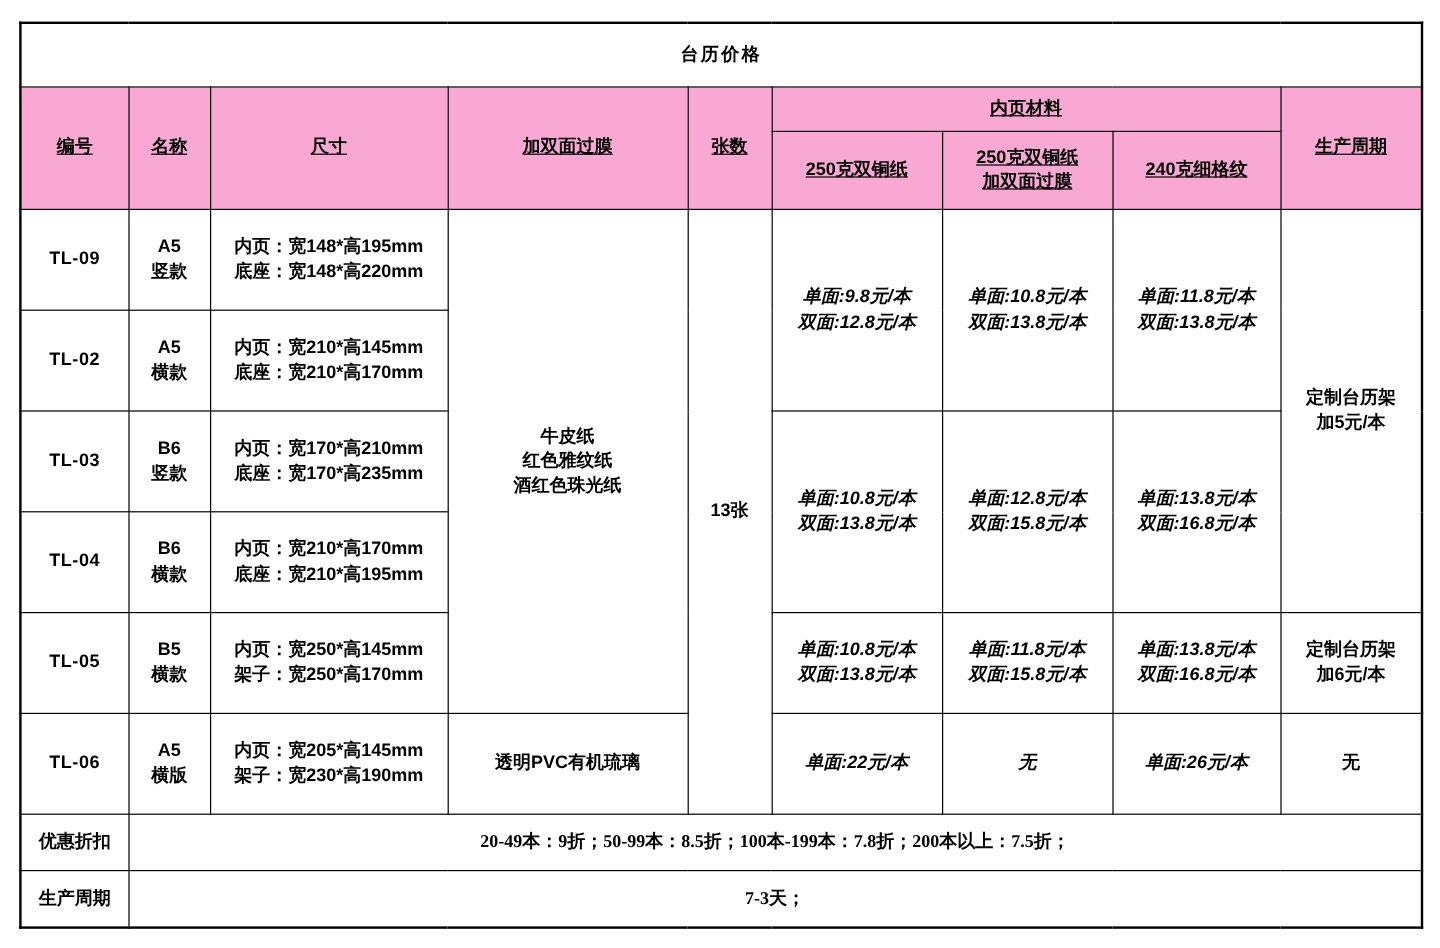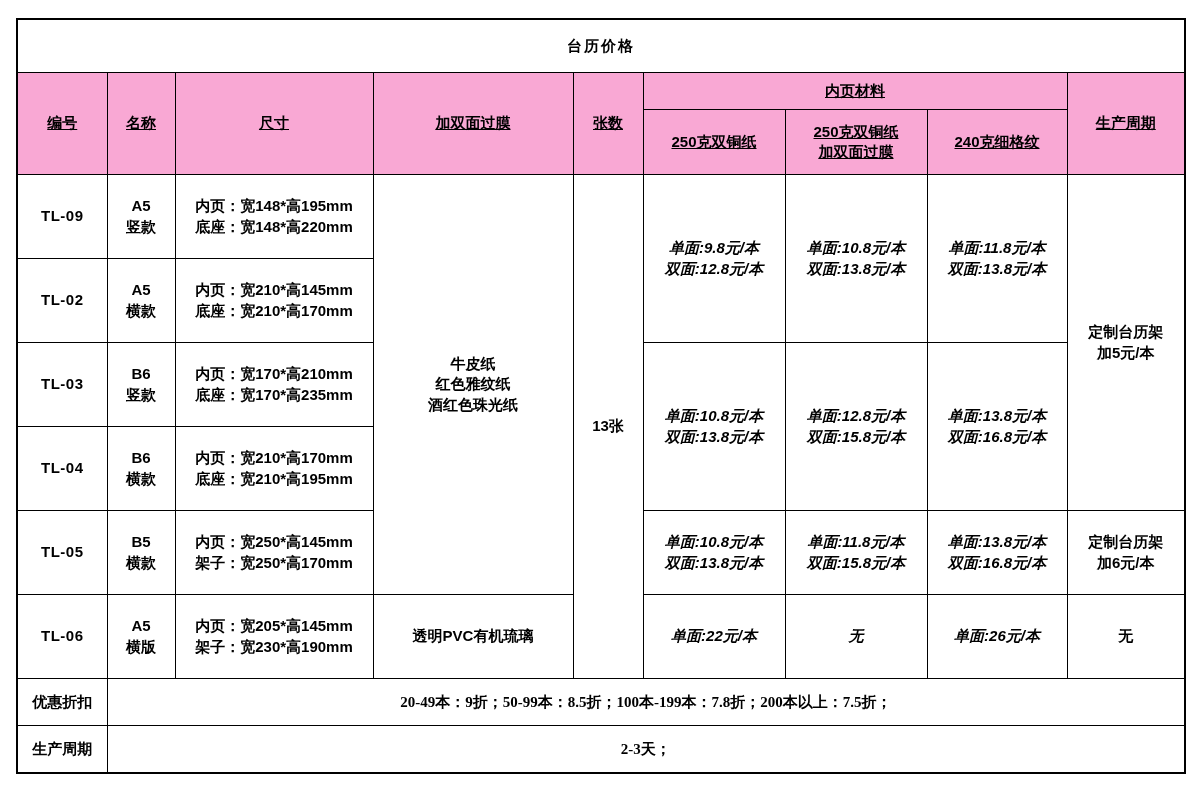--- a/index.html
+++ b/index.html
@@ -221,17 +221,17 @@
         <td class="price-cell">单面:26元/本</td>
         <td class="note-cell">无</td>
       </tr>
 
       <tr>
         <td class="footer-label">优惠折扣</td>
         <td class="footer-value" colspan="8">20-49本：9折；50-99本：8.5折；100本-199本：7.8折；200本以上：7.5折；</td>
       </tr>
       <tr>
         <td class="footer-label">生产周期</td>
-        <td class="footer-value" colspan="8">2-3天；</td>
+        <td class="footer-value" colspan="8">7-3天；</td>
       </tr>
     </tbody>
   </table>
 </div>
 
 </body></html>

